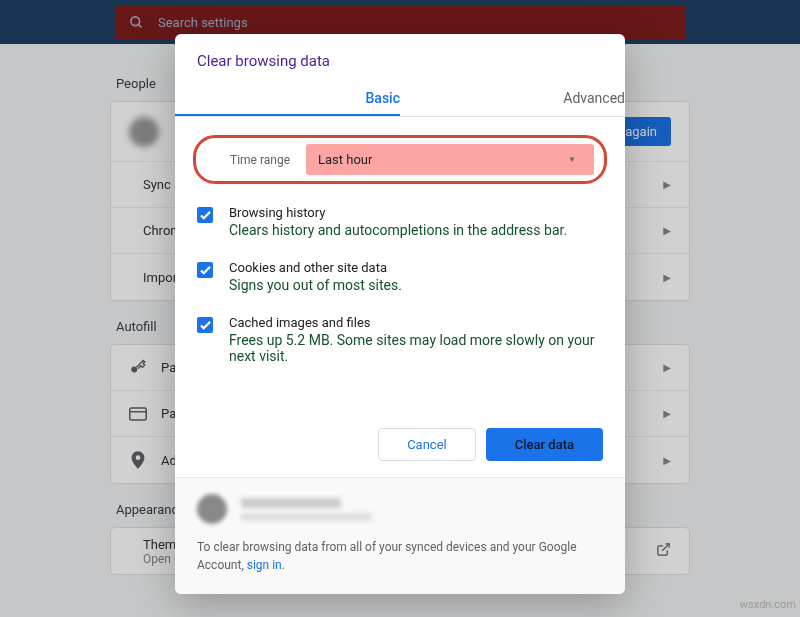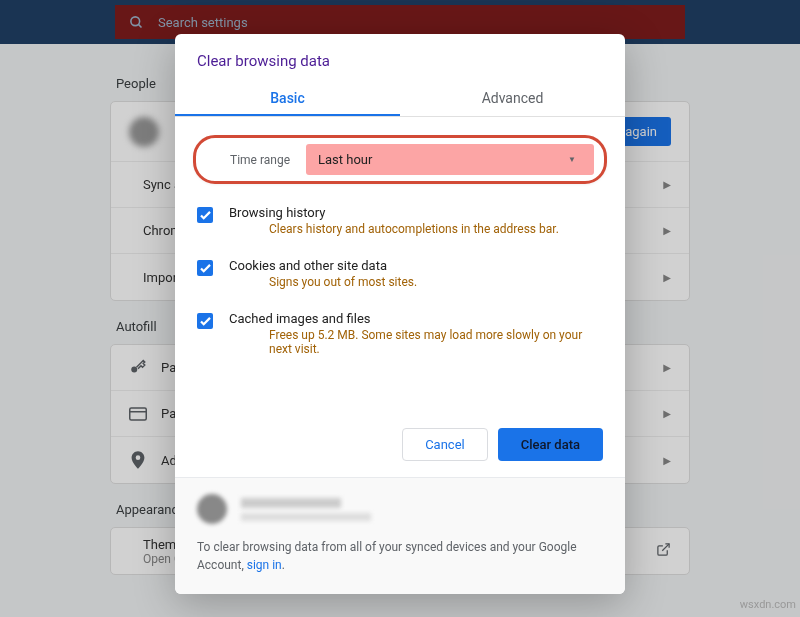--- a/index.html
+++ b/index.html
@@ -20,40 +20,40 @@
     .row .rowicon { width: 18px; display: flex; justify-content: center; color: #5f6368; }
     .avatar { width: 30px; height: 30px; border-radius: 50%; background: #999; filter: blur(3px); }
     .pill-btn { background: #1a73e8; color: #fff; border-radius: 3px; padding: 7px 14px; font-size: 13px; }
     .openext { color: #5f6368; }
     .row.tall { height: 60px; }
     
     .overlay { position: absolute; inset: 0; background: rgba(0,0,0,0.18); display: flex; justify-content: center; padding-top: 34px; }
     .dialog { width: 450px; background: #fff; border-radius: 6px; box-shadow: 0 10px 40px rgba(0,0,0,0.25); display: flex; flex-direction: column; height: 560px; }
     .dlg-title { font-size: 15px; color: #4c1d95; padding: 18px 22px 10px; }
     .tabs { display: flex; border-bottom: 1px solid #e0e0e0; }
-    .tab { flex: 1; text-align: center; padding: 10px 0 10px; font-size: 14px; color: #5f6368; cursor: pointer; position: relative; }
+    .tab { flex: 1; text-align: right; padding: 10px 0 10px; font-size: 14px; color: #5f6368; cursor: pointer; position: relative; }
     .tab.active { color: #1a73e8; font-weight: 500; }
     .tab.active::after { content: ""; position: absolute; bottom: 0; left: 0; right: 0; height: 2px; background: #1a73e8; }
     
     .trwrap { margin: 18px 18px 10px; position: relative; }
     .trpill { border: 3px solid #d24a36; border-radius: 22px; padding: 6px 10px; display: flex; align-items: center; box-shadow: 0 1px 3px rgba(0,0,0,0.05); }
     .trlbl { font-size: 12px; color: #5f6368; margin-right: 16px; margin-left: 24px; }
     .trsel { flex: 1; background: #fca5a5; border-radius: 3px; padding: 8px 12px; font-size: 13px; color: #222; display: flex; justify-content: space-between; align-items: center; cursor: pointer; }
     .trsel .dd { color: #5f6368; font-size: 8px; margin-right: 6px; }
     
     .opts { padding: 0 22px; }
     .opt { display: flex; padding: 11px 0; }
     .cb { width: 16px; height: 16px; background: #1a73e8; border-radius: 2px; margin-right: 16px; margin-top: 2px; display: flex; align-items: center; justify-content: center; flex-shrink: 0; }
     .cb svg { stroke: #fff; }
     .opt-txt .t { font-size: 13px; color: #222; margin-bottom: 2px; }
-    .opt-txt .d { font-size: 12px; color: #a16207; margin-left: 40px; }
+    .opt-txt .d { font-size: 14px; color: #14532d; }
     
     .spacer { flex: 1; }
     .actions { display: flex; justify-content: flex-end; gap: 10px; padding: 0 22px 16px; }
-    .btn { padding: 8px 22px; border-radius: 4px; font-size: 13px; cursor: pointer; border: 1px solid transparent; }
+    .btn { padding: 8px 28px; border-radius: 4px; font-size: 13px; cursor: pointer; border: 1px solid transparent; }
     .btn.cancel { border-color: #dadce0; color: #1a73e8; background: #fff; }
     .btn.primary { background: #1a73e8; color: #0f172a; font-weight: 500; }
     
     .footer { border-top: 1px solid #e8eaed; background: #f9f9f9; padding: 16px 22px 20px; border-radius: 0 0 6px 6px; }
     .frow { display: flex; align-items: center; gap: 14px; }
     .fav { width: 30px; height: 30px; border-radius: 50%; background: #888; filter: blur(2px); flex-shrink: 0; }
     .fname { width: 100px; height: 10px; background: #ccc; margin-bottom: 5px; filter: blur(2px); }
     .femail { width: 130px; height: 8px; background: #ddd; filter: blur(2px); }
     .fmsg { margin-top: 14px; font-size: 12px; color: #5f6368; line-height: 1.5; }
     .fmsg a { color: #1a73e8; text-decoration: none; }

